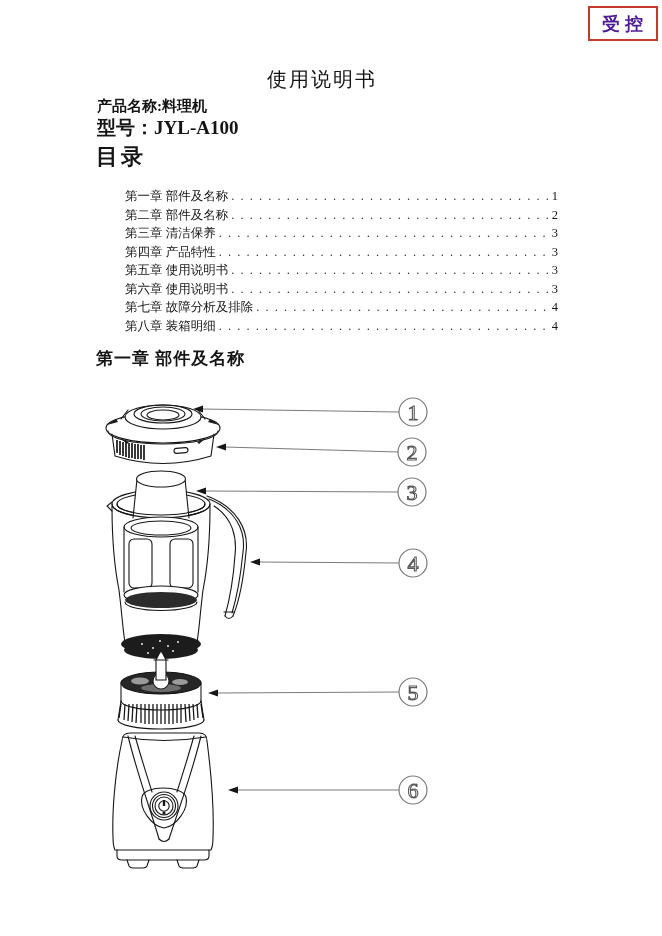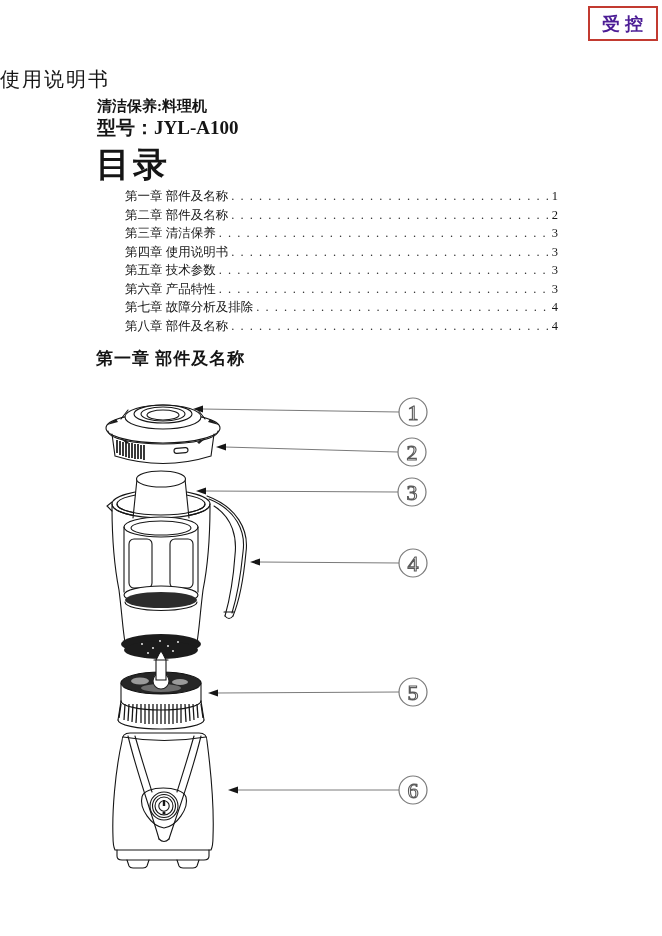--- a/index.html
+++ b/index.html
@@ -8,26 +8,26 @@
     font-family:"Liberation Serif","DejaVu Serif",serif; color:#151515;
     overflow:hidden;
   }
   .stamp {
     position:absolute; left:588px; top:6px; width:62px; height:31px;
     border:2px solid #c23a30; color:#4c1d95;
     display:flex; align-items:center; justify-content:center;
     font-size:18px; font-weight:bold; letter-spacing:5px; padding-left:4px;
   }
   .doc-title {
-    position:absolute; top:66px; left:0; width:644px; text-align:left;
+    position:absolute; top:66px; left:0; width:644px; text-align:center;
     font-size:20px; letter-spacing:2px;
   }
   .product-line { position:absolute; left:97px; top:97px;  font-size:15px; font-weight:bold; }
   .model-line   { position:absolute; left:97px; top:115px; font-size:19px; font-weight:bold;font-family:Liberation Serif, serif; }
-  .toc-heading  { position:absolute; left:96px; top:142px; font-size:34px; font-weight:bold; letter-spacing:3px; }
+  .toc-heading  { position:absolute; left:96px; top:142px; font-size:22px; font-weight:bold; letter-spacing:3px; }
   .toc { position:absolute; left:125px; top:188px; width:433px; font-size:12.5px; }
   .toc-row  { display:flex; align-items:baseline; height:18.5px; }
   .toc-label{ white-space:nowrap; }
   .toc-dots { flex:1 1 auto; overflow:hidden; white-space:nowrap; margin:0 3px; letter-spacing:1.5px; color:#333; }
   .toc-page { white-space:nowrap; }
   .section-heading { position:absolute; left:96px; top:347px; font-size:17px; font-weight:bold; letter-spacing:1px; }
   .diagram { position:absolute; left:90px; top:392px; }
   .ink  { stroke:#161616; fill:none; stroke-width:1.1; stroke-linecap:round; }
   .inkF { stroke:#161616; fill:#ffffff; stroke-width:1.1; }
   .dark { fill:#1c1c1c; stroke:none; }
@@ -39,21 +39,21 @@
   }
   .hatch { stroke:#161616; stroke-width:1.7; }
   .rib   { stroke:#161616; stroke-width:1.3; }
 </style>
 </head>
 <body>
 
 <div class="stamp">受控</div>
 
 <div class="doc-title">使用说明书</div>
-<div class="product-line">清洁保养:料理机</div>
+<div class="product-line">产品名称:料理机</div>
 <div class="model-line">型号：JYL-A100</div>
 
 <div class="toc-heading">目录</div>
 
 <div class="toc">
   <div class="toc-row">
     <span class="toc-label">第一章 部件及名称</span>
     <span class="toc-dots">. . . . . . . . . . . . . . . . . . . . . . . . . . . . . . . . . . . . . . . . . . . . . . . . . . . . . . . . . . . . . . . . . . . . . . . . . . . . . . . . . . . . . . . . . . </span>
     <span class="toc-page">1</span>
   </div>
@@ -61,41 +61,41 @@
     <span class="toc-label">第二章 部件及名称</span>
     <span class="toc-dots">. . . . . . . . . . . . . . . . . . . . . . . . . . . . . . . . . . . . . . . . . . . . . . . . . . . . . . . . . . . . . . . . . . . . . . . . . . . . . . . . . . . . . . . . . . </span>
     <span class="toc-page">2</span>
   </div>
   <div class="toc-row">
     <span class="toc-label">第三章 清洁保养</span>
     <span class="toc-dots">. . . . . . . . . . . . . . . . . . . . . . . . . . . . . . . . . . . . . . . . . . . . . . . . . . . . . . . . . . . . . . . . . . . . . . . . . . . . . . . . . . . . . . . . . . </span>
     <span class="toc-page">3</span>
   </div>
   <div class="toc-row">
-    <span class="toc-label">第四章 使用说明书</span>
-    <span class="toc-dots">. . . . . . . . . . . . . . . . . . . . . . . . . . . . . . . . . . . . . . . . . . . . . . . . . . . . . . . . . . . . . . . . . . . . . . . . . . . . . . . . . . . . . . . . . . </span>
-    <span class="toc-page">3</span>
-  </div>
-  <div class="toc-row">
-    <span class="toc-label">第五章 技术参数</span>
-    <span class="toc-dots">. . . . . . . . . . . . . . . . . . . . . . . . . . . . . . . . . . . . . . . . . . . . . . . . . . . . . . . . . . . . . . . . . . . . . . . . . . . . . . . . . . . . . . . . . . </span>
-    <span class="toc-page">3</span>
-  </div>
-  <div class="toc-row">
-    <span class="toc-label">第六章 产品特性</span>
+    <span class="toc-label">第四章 产品特性</span>
+    <span class="toc-dots">. . . . . . . . . . . . . . . . . . . . . . . . . . . . . . . . . . . . . . . . . . . . . . . . . . . . . . . . . . . . . . . . . . . . . . . . . . . . . . . . . . . . . . . . . . </span>
+    <span class="toc-page">3</span>
+  </div>
+  <div class="toc-row">
+    <span class="toc-label">第五章 使用说明书</span>
+    <span class="toc-dots">. . . . . . . . . . . . . . . . . . . . . . . . . . . . . . . . . . . . . . . . . . . . . . . . . . . . . . . . . . . . . . . . . . . . . . . . . . . . . . . . . . . . . . . . . . </span>
+    <span class="toc-page">3</span>
+  </div>
+  <div class="toc-row">
+    <span class="toc-label">第六章 使用说明书</span>
     <span class="toc-dots">. . . . . . . . . . . . . . . . . . . . . . . . . . . . . . . . . . . . . . . . . . . . . . . . . . . . . . . . . . . . . . . . . . . . . . . . . . . . . . . . . . . . . . . . . . </span>
     <span class="toc-page">3</span>
   </div>
   <div class="toc-row">
     <span class="toc-label">第七章 故障分析及排除</span>
     <span class="toc-dots">. . . . . . . . . . . . . . . . . . . . . . . . . . . . . . . . . . . . . . . . . . . . . . . . . . . . . . . . . . . . . . . . . . . . . . . . . . . . . . . . . . . . . . . . . . </span>
     <span class="toc-page">4</span>
   </div>
   <div class="toc-row">
-    <span class="toc-label">第八章 部件及名称</span>
+    <span class="toc-label">第八章 装箱明细</span>
     <span class="toc-dots">. . . . . . . . . . . . . . . . . . . . . . . . . . . . . . . . . . . . . . . . . . . . . . . . . . . . . . . . . . . . . . . . . . . . . . . . . . . . . . . . . . . . . . . . . . </span>
     <span class="toc-page">4</span>
   </div>
 </div>
 
 <div class="section-heading">第一章 部件及名称</div>
 
 <svg class="diagram" width="350" height="488" viewBox="0 0 350 488" xmlns="http://www.w3.org/2000/svg">
 
   <g>

